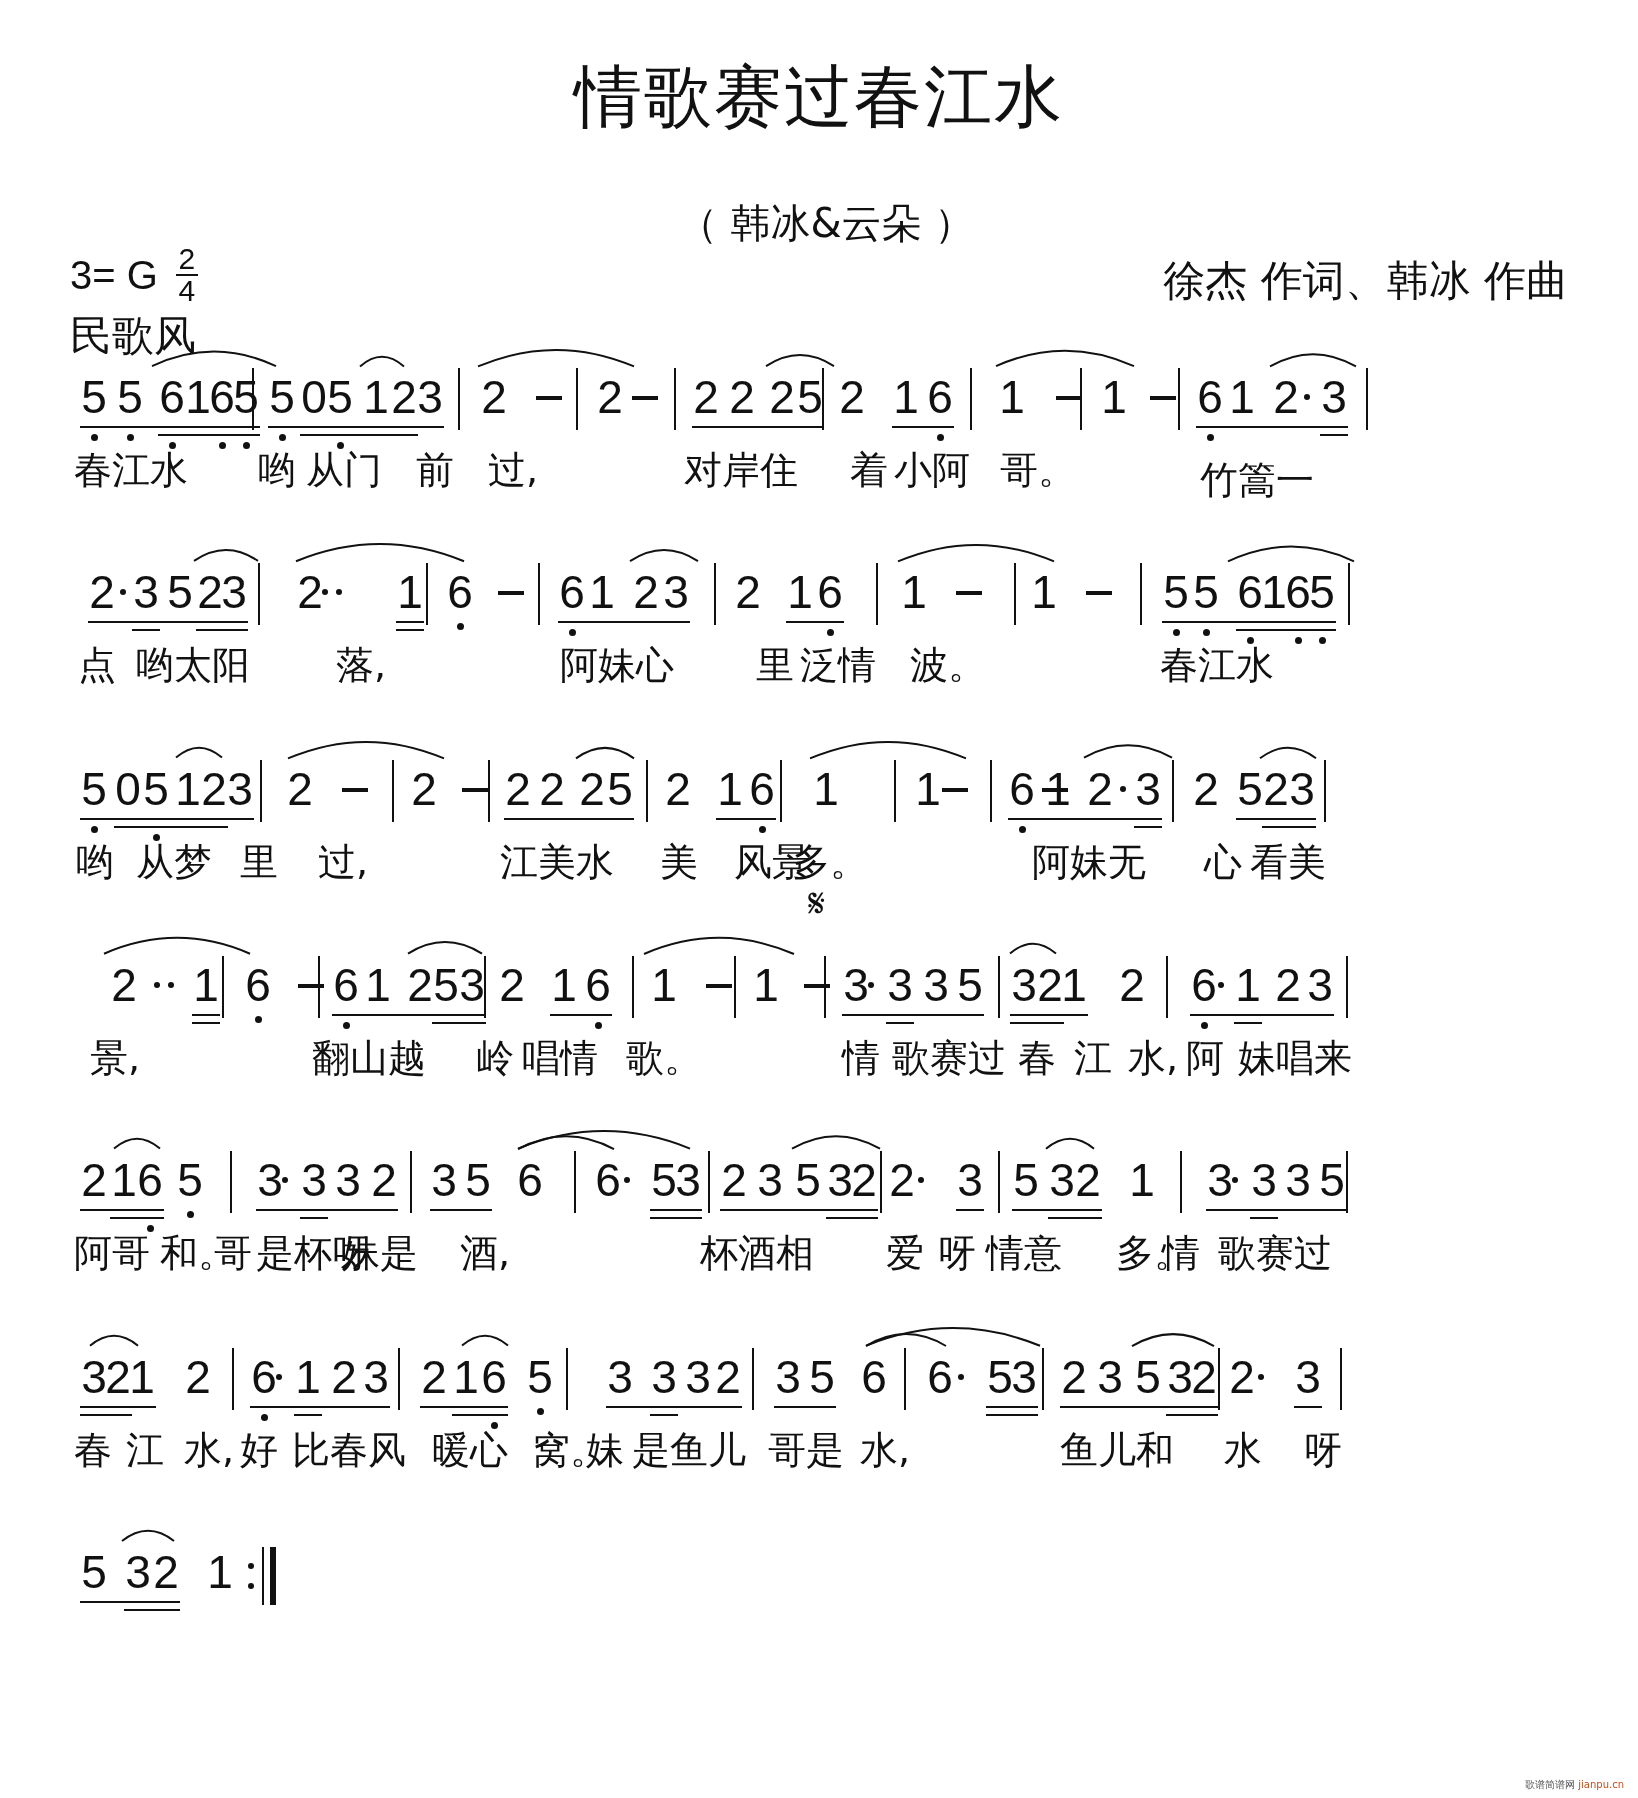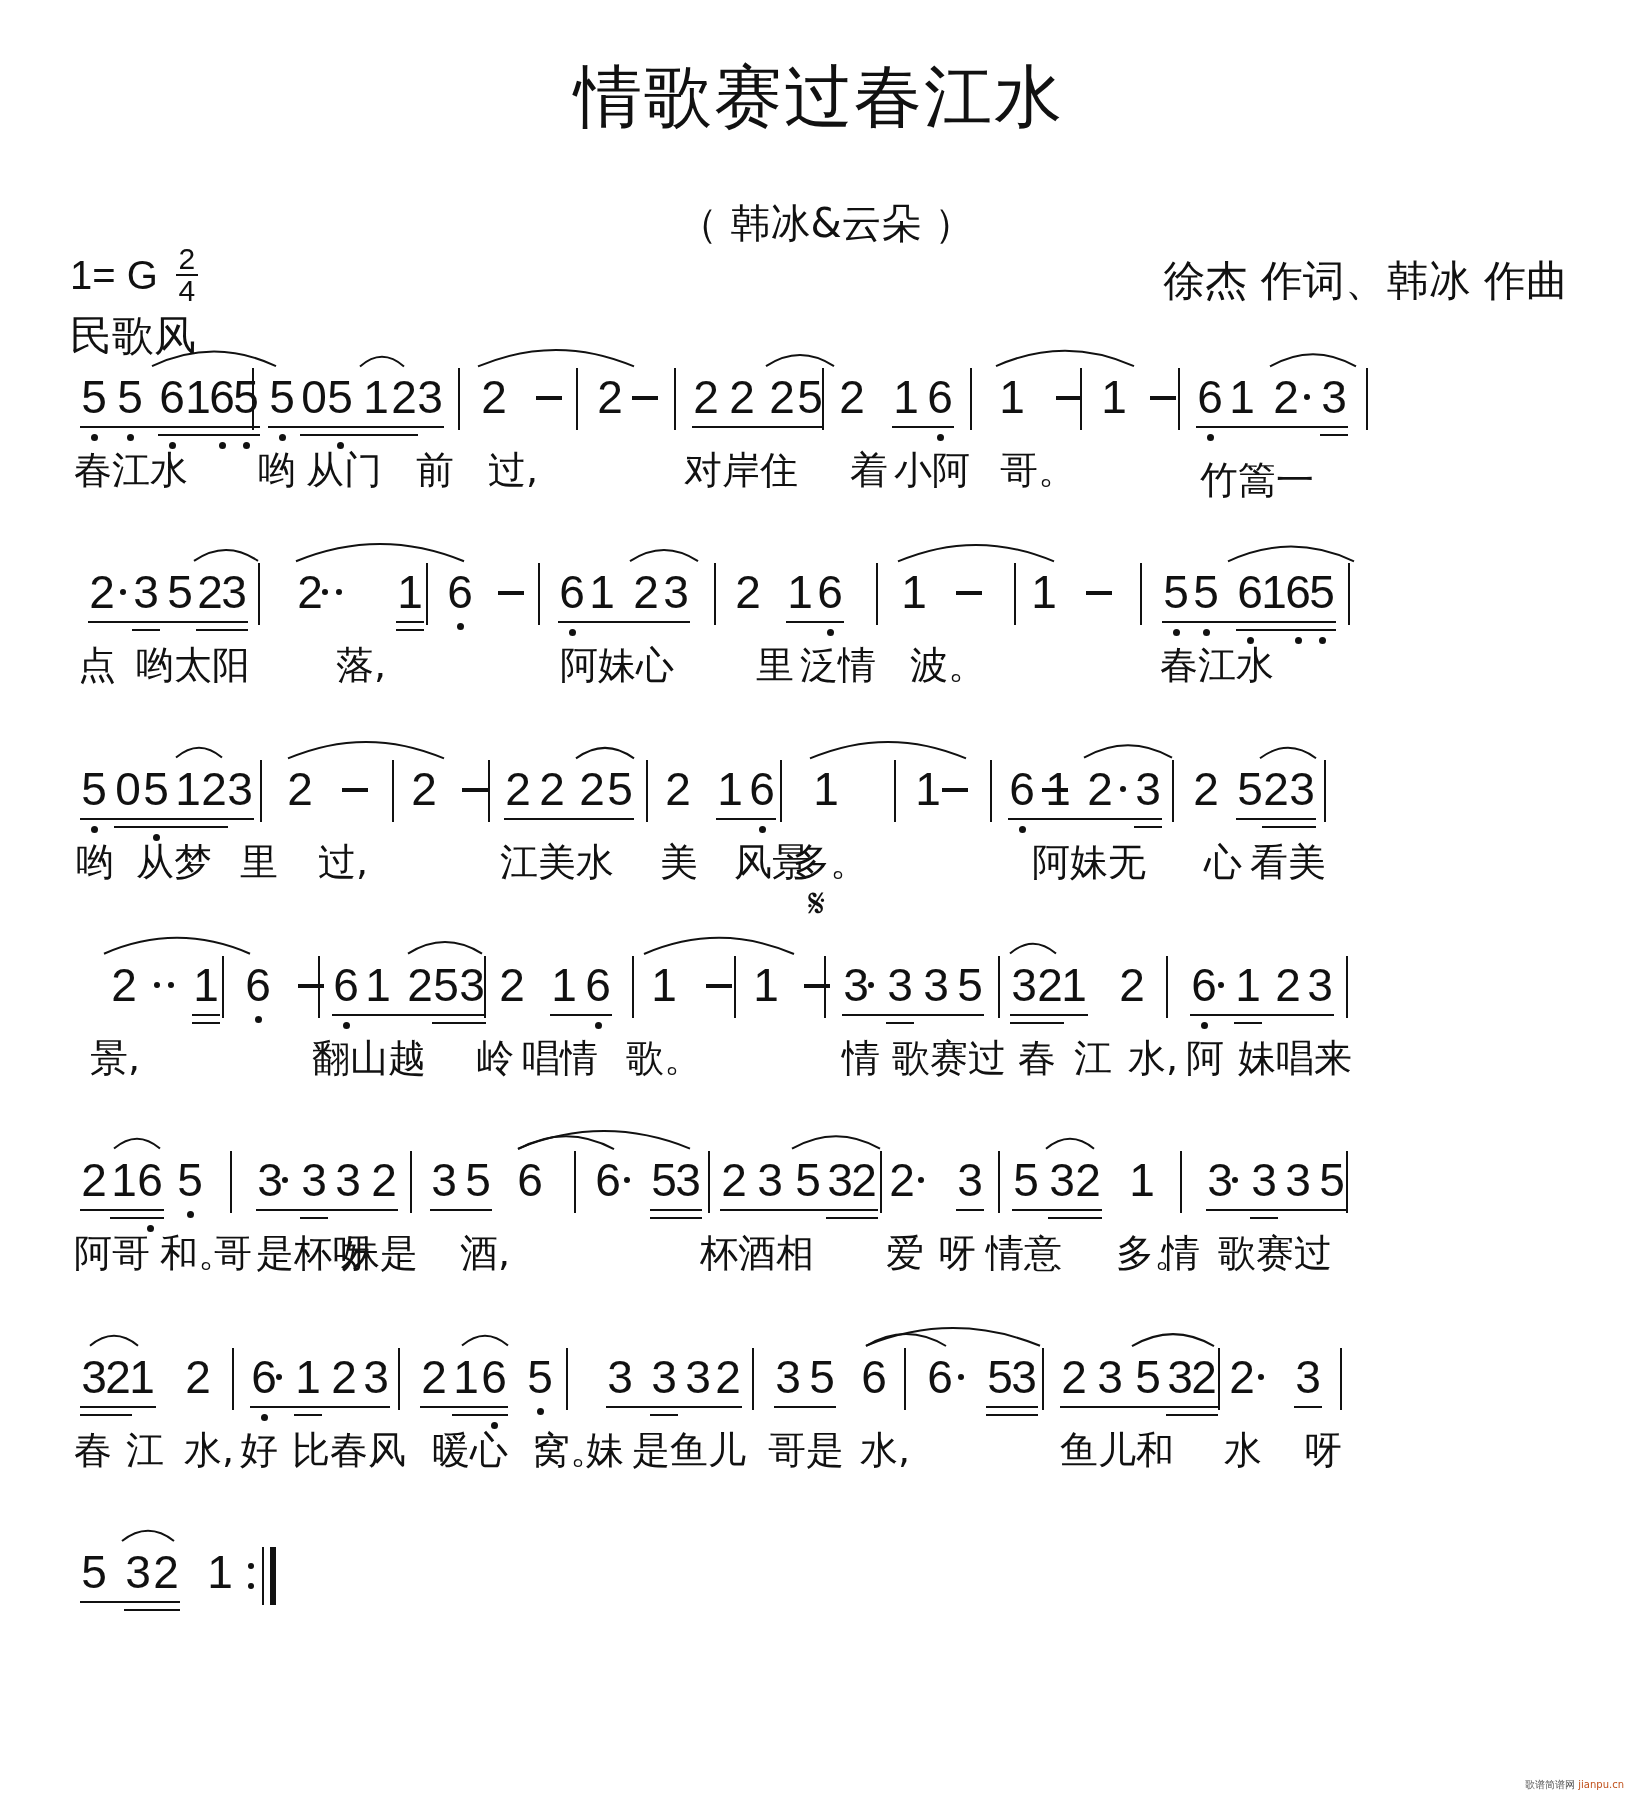--- a/index.html
+++ b/index.html
@@ -25,21 +25,21 @@
   .watermark{position:absolute;right:14px;bottom:6px;font-size:10px;color:#555;font-family:"DejaVu Sans",sans-serif;}
   .watermark .dom{color:#c0501a;}
   .segno{position:absolute;font-size:40px;font-family:"DejaVu Serif",serif;}
 </style>
 </head>
 <body>
 
 <div class="title">情歌赛过春江水</div>
 <div class="subtitle">（ 韩冰&amp;云朵 ）</div>
 <div class="key">
-  <span>1= G</span>
+  <span>3= G</span>
   <span class="frac">
     <span>2</span>
     <span class="bar"></span>
     <span>4</span>
   </span>
 </div>
 <div class="style">民歌风</div>
 <div class="credits">
   <div>徐杰 作词、韩冰 作曲</div>
 </div>

